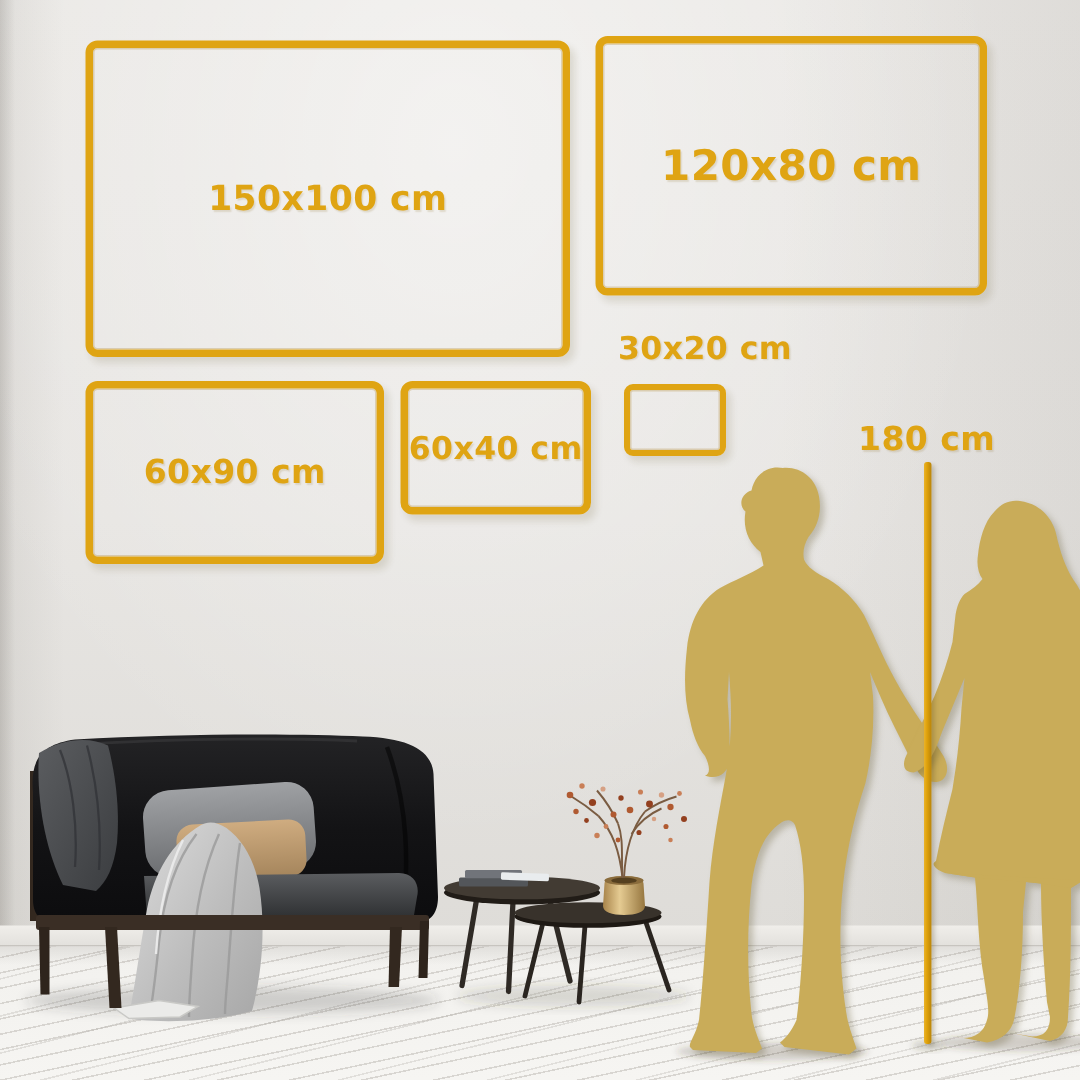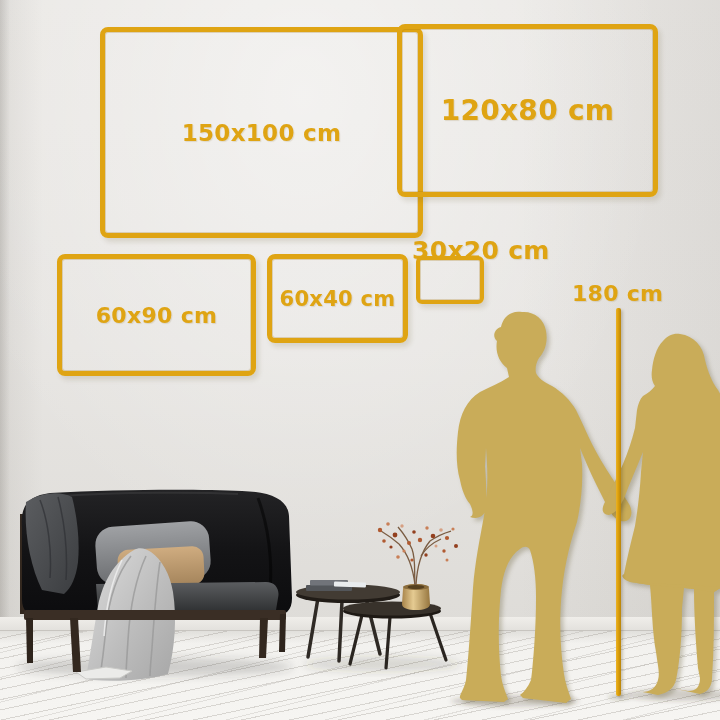--- a/index.html
+++ b/index.html
@@ -40,30 +40,30 @@
   .frame{
     position:absolute;border:5px solid #DFA413;border-radius:8px;
     box-shadow:3px 4px 5px rgba(90,75,30,0.14), inset 0 0 0 1px rgba(165,115,10,0.25);
     display:flex;align-items:center;justify-content:center;
   }
   .frame-label, .floating-label{
     color:#DFA413;font-weight:bold;letter-spacing:0.3px;
     text-shadow:1px 1px 1px rgba(120,85,10,0.15);
     white-space:nowrap;
   }
-  .f-150 {left:57px;  top:27px;  width:323px; height:211px;margin-left:43px;}
+  .f-150 {left:57px;  top:27px;  width:323px; height:211px;}
   .f-120 {left:397px; top:24px;  width:261px; height:173px;}
   .f-6090{left:57px;  top:254px; width:199px; height:122px;}
-  .f-6040{left:267px; top:254px; width:141px; height:89px;}
+  .f-6040{left:267px; top:254px; width:127px; height:89px;}
   .f-3020{left:416px; top:256px; width:68px;  height:48px; border-width:4px;border-radius:6px;}
   .f-150 .frame-label{font-size:23px;}
   .f-120 .frame-label{font-size:28px;}
   .f-6090 .frame-label{font-size:22px;}
   .f-6040 .frame-label{font-size:21px;}
-  .label-3020{position:absolute;left:412px;top:236px;font-size:25px;}
+  .label-3020{position:absolute;left:412px;top:220px;font-size:21px;}
   
   .ruler-label{position:absolute;left:572px;top:281px;width:90px;font-size:22px;}
   .ruler-line{
     position:absolute;left:616px;top:308px;width:5px;height:388px;
     background:linear-gradient(90deg,#eab32a,#DFA10A 40%,#b8840a);
     border-radius:2px;
     box-shadow:2px 2px 3px rgba(80,65,25,0.25);
   }
   
   .scene{position:absolute;left:0;top:0;width:720px;height:720px;}

